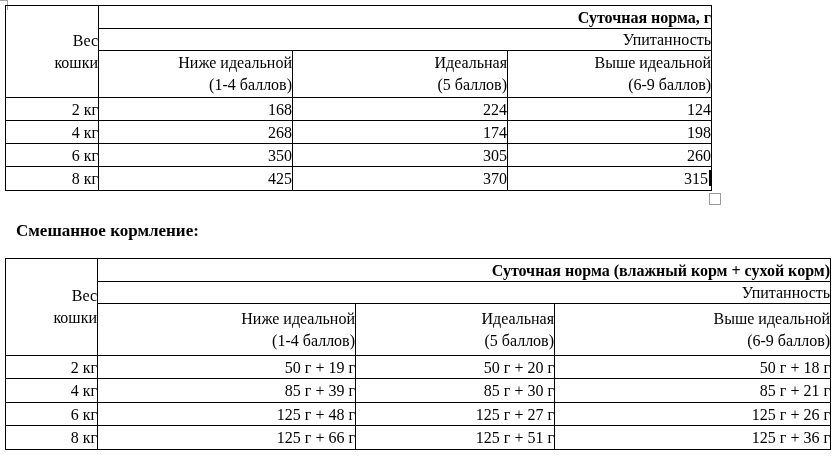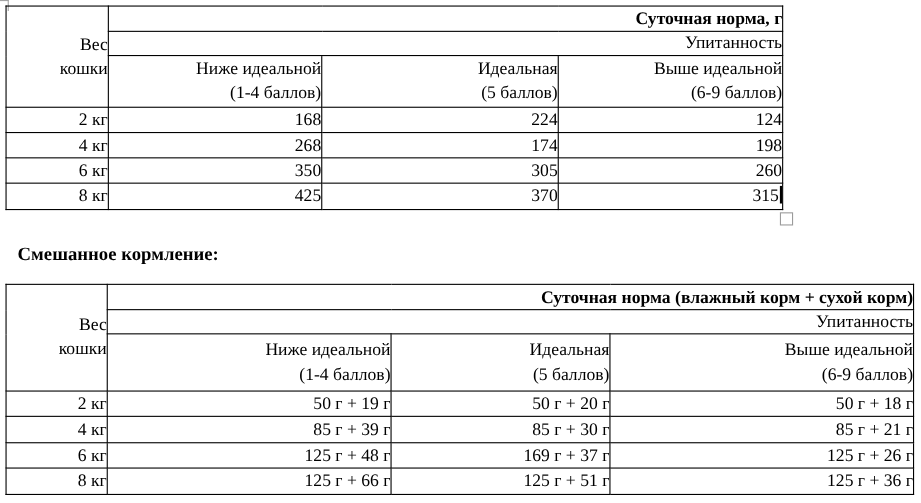--- a/index.html
+++ b/index.html
@@ -178,21 +178,21 @@
       </tr>
       <tr class="rd-last">
         <td>4 кг</td>
         <td>85 г + 39 г</td>
         <td>85 г + 30 г</td>
         <td>85 г + 21 г</td>
       </tr>
       <tr class="rd">
         <td>6 кг</td>
         <td>125 г + 48 г</td>
-        <td>169 г + 37 г</td>
+        <td>125 г + 27 г</td>
         <td>125 г + 26 г</td>
       </tr>
       <tr class="rd-last">
         <td>8 кг</td>
         <td>125 г + 66 г</td>
         <td>125 г + 51 г</td>
         <td>125 г + 36 г</td>
       </tr>
     </tbody>
   </table>

